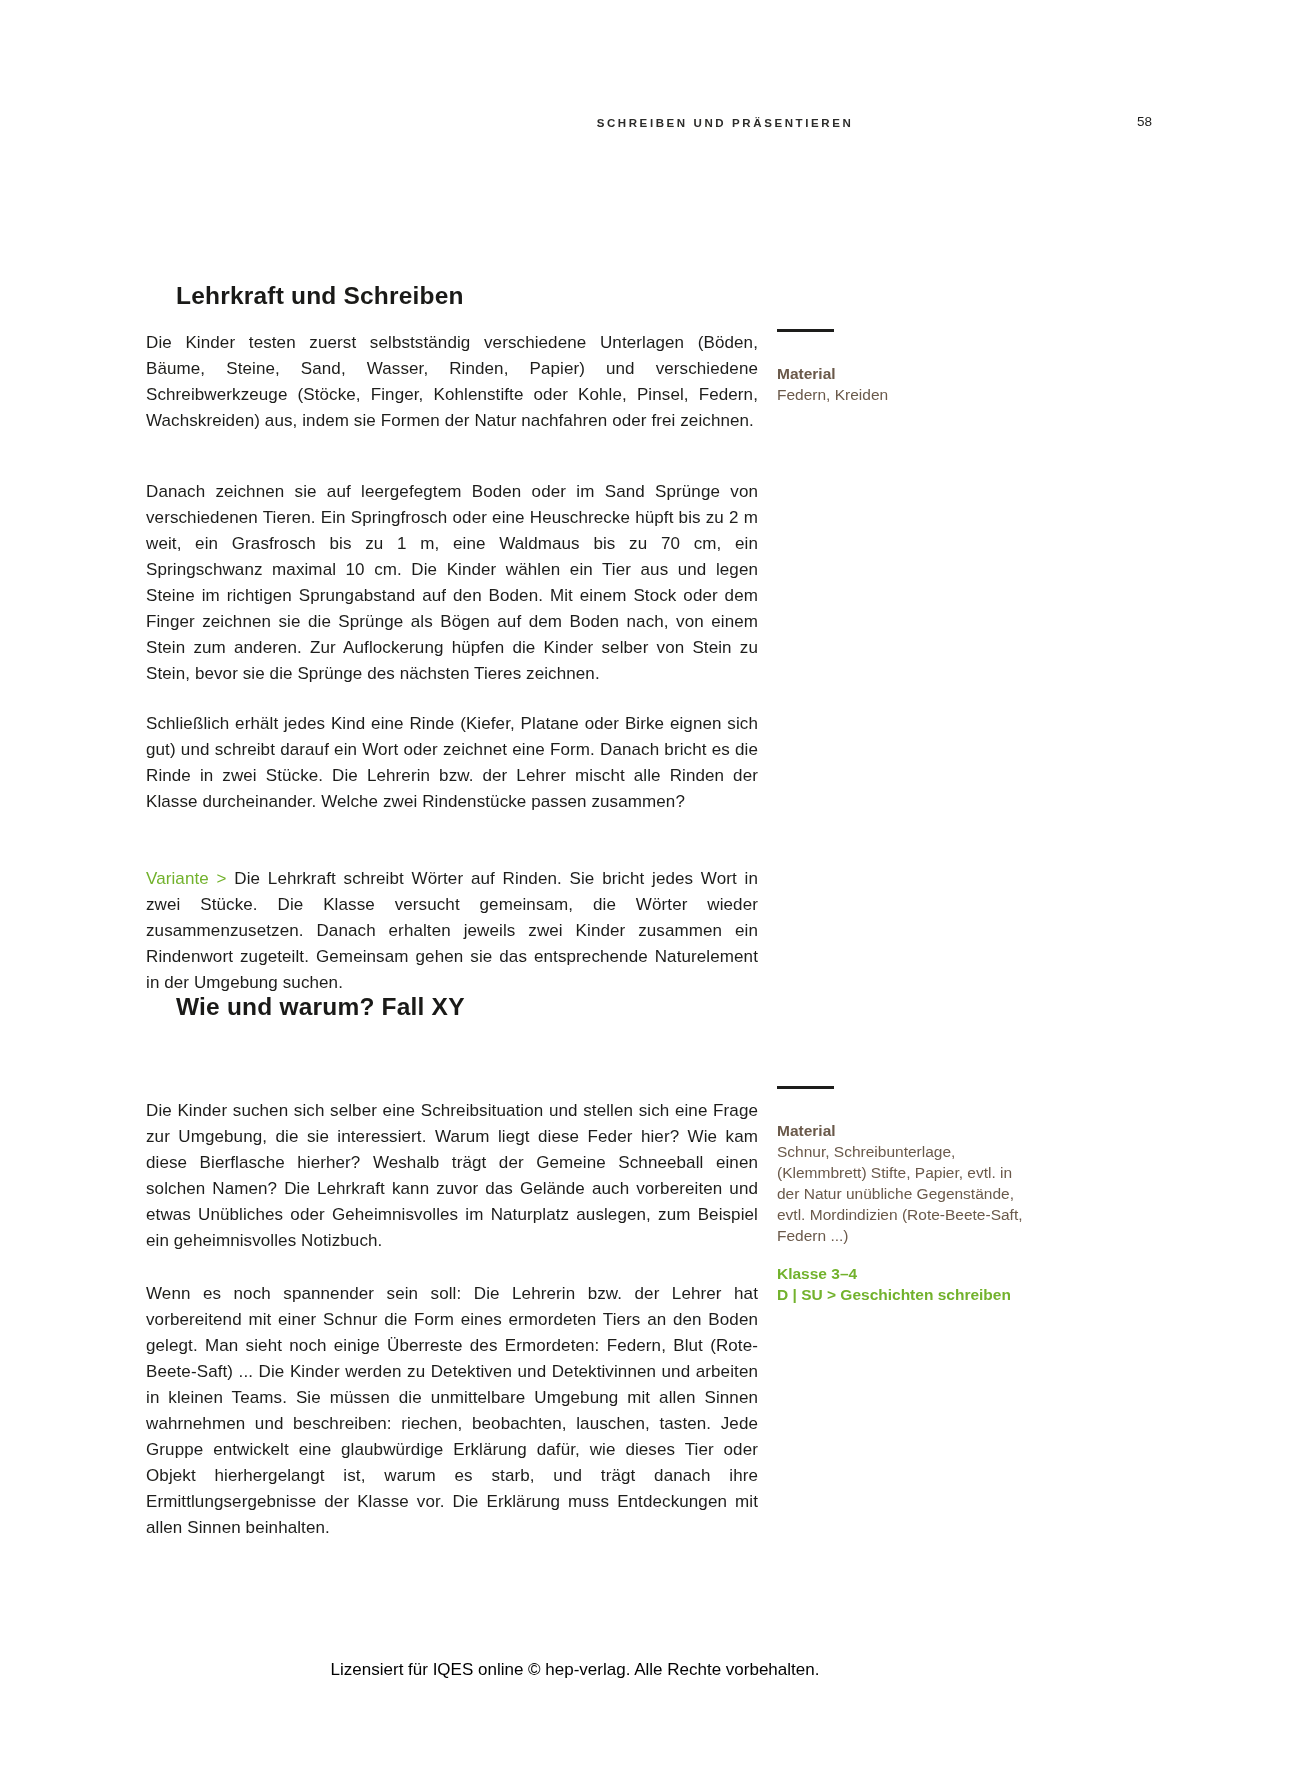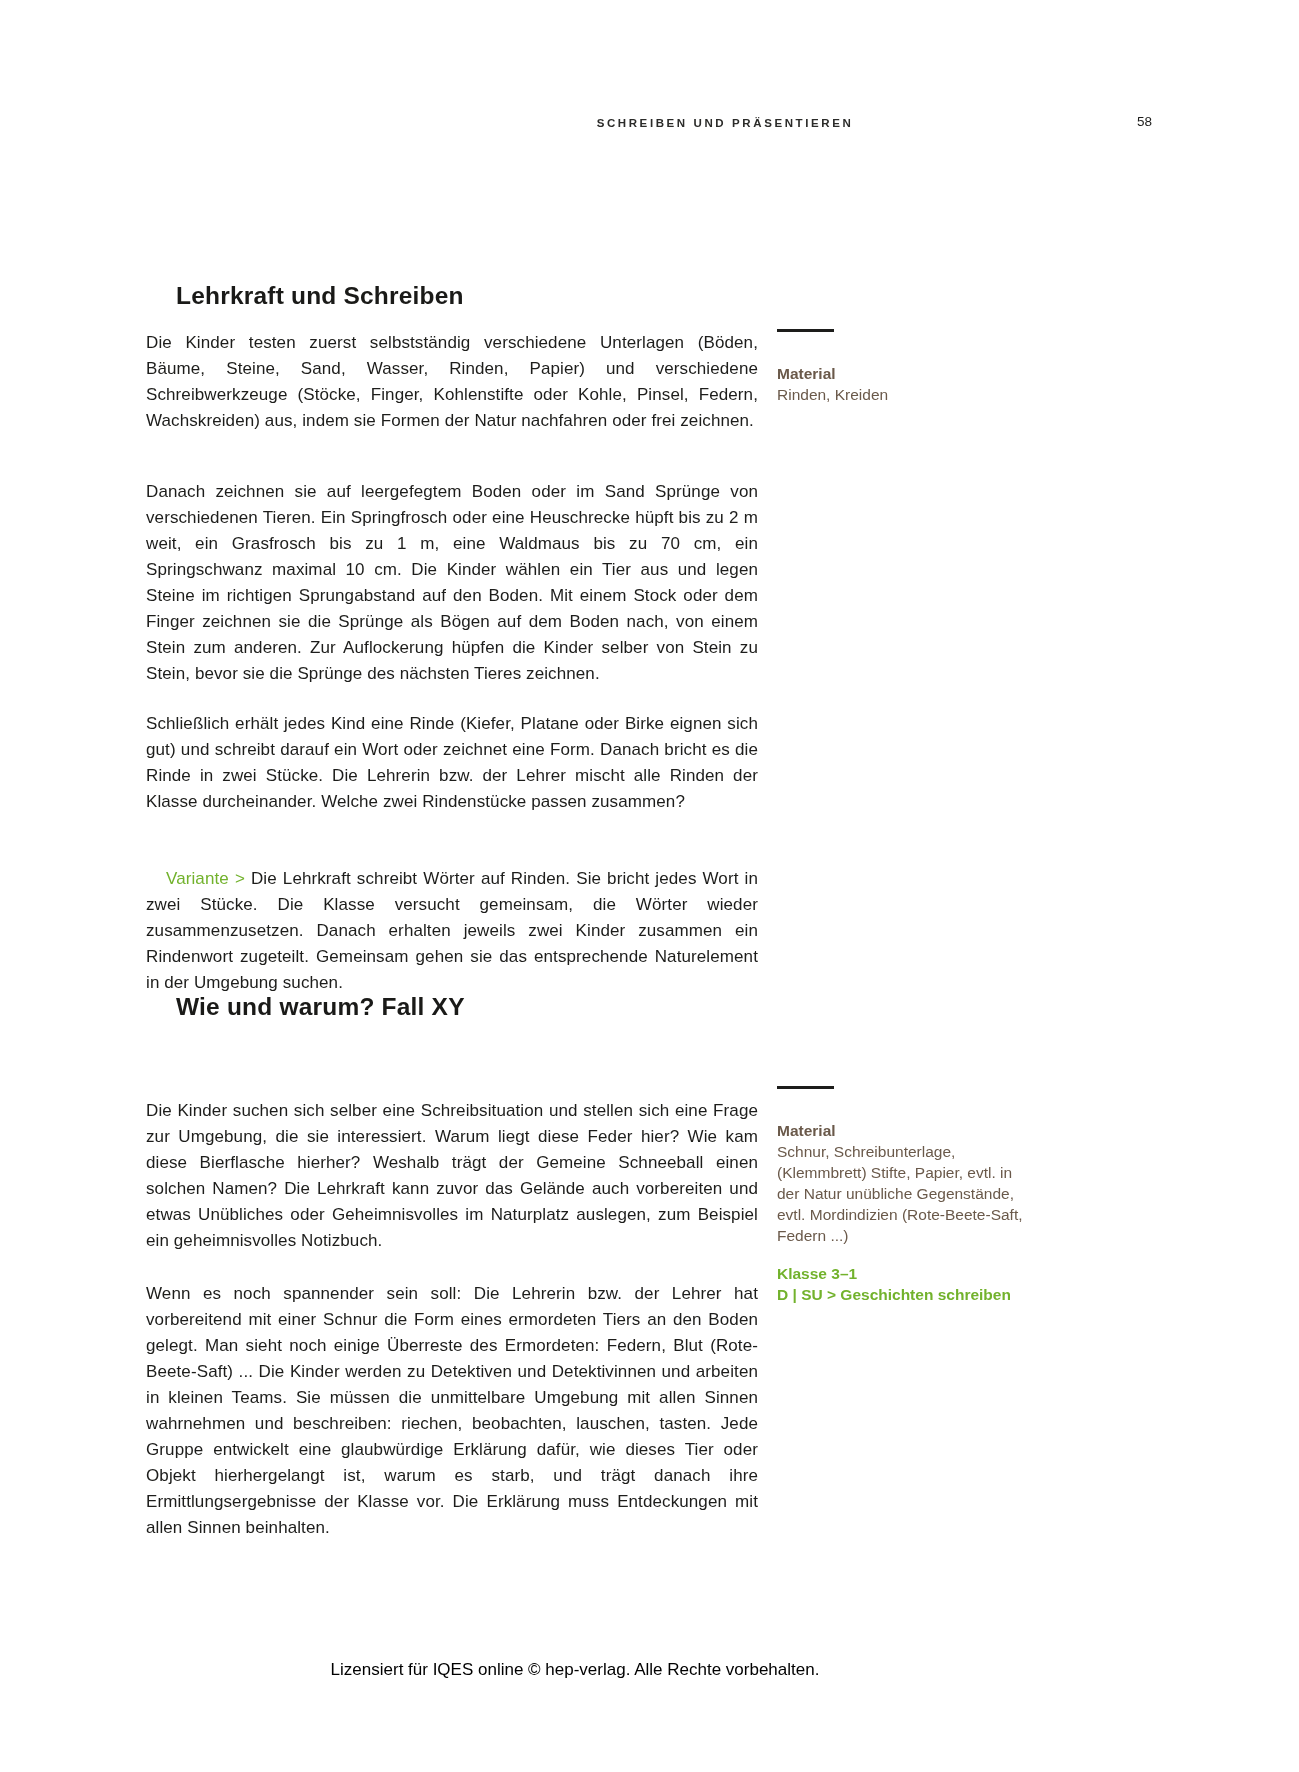--- a/index.html
+++ b/index.html
@@ -61,21 +61,21 @@
     letter-spacing: 0.1px;
     color: #1d1d1b;
   }
   #p1 { top: 330px; }
   #p2 { top: 479px; }
   #p3 { top: 711px; }
   #p4 { top: 866px; }
   #p5 { top: 1098px; }
   #p6 { top: 1281px; }
 
-  .green { color: #72b22c; margin-left: 20px; }
+  .green { color: #72b22c; }
 
   
   .sidebar {
     position: absolute;
     left: 777px;
     width: 252px;
     font-size: 15.5px;
     line-height: 21px;
   }
   #sidebar-1 { top: 329px; }
@@ -125,34 +125,34 @@
 
   <p class="body-text" id="p2">Danach zeichnen sie auf leergefegtem Boden oder im Sand Sprünge von verschiedenen Tieren. Ein Springfrosch oder eine Heuschrecke hüpft bis zu 2 m weit, ein Grasfrosch bis zu 1 m, eine Waldmaus bis zu 70 cm, ein Springschwanz maximal 10 cm. Die Kinder wählen ein Tier aus und legen Steine im richtigen Sprungabstand auf den Boden. Mit einem Stock oder dem Finger zeichnen sie die Sprünge als Bögen auf dem Boden nach, von einem Stein zum anderen. Zur Auflockerung hüpfen die Kinder selber von Stein zu Stein, bevor sie die Sprünge des nächsten Tieres zeichnen.</p>
 
   <p class="body-text" id="p3">Schließlich erhält jedes Kind eine Rinde (Kiefer, Platane oder Birke eignen sich gut) und schreibt darauf ein Wort oder zeichnet eine Form. Danach bricht es die Rinde in zwei Stücke. Die Lehrerin bzw. der Lehrer mischt alle Rinden der Klasse durcheinander. Welche zwei Rindenstücke passen zusammen?</p>
 
   <p class="body-text" id="p4"><span class="green">Variante &gt;</span> <span>Die Lehrkraft schreibt Wörter auf Rinden. Sie bricht jedes Wort in zwei Stücke. Die Klasse versucht gemeinsam, die Wörter wieder zusammenzusetzen. Danach erhalten jeweils zwei Kinder zusammen ein Rindenwort zugeteilt. Gemeinsam gehen sie das entsprechende Naturelement in der Umgebung suchen.</span></p>
 
   <aside class="sidebar" id="sidebar-1">
     <div class="rule"></div>
     <div class="material-label">Material</div>
-    <div class="material-value">Rinden, Kreiden</div>
+    <div class="material-value">Federn, Kreiden</div>
   </aside>
 
   <h2 class="section-title" id="title-2">Wie und warum? Fall XY</h2>
 
   <p class="body-text" id="p5">Die Kinder suchen sich selber eine Schreibsituation und stellen sich eine Frage zur Umgebung, die sie interessiert. Warum liegt diese Feder hier? Wie kam diese Bierflasche hierher? Weshalb trägt der Gemeine Schneeball einen solchen Namen? Die Lehrkraft kann zuvor das Gelände auch vorbereiten und etwas Unübliches oder Geheimnisvolles im Naturplatz auslegen, zum Beispiel ein geheimnisvolles Notizbuch.</p>
 
   <p class="body-text" id="p6">Wenn es noch spannender sein soll: Die Lehrerin bzw. der Lehrer hat vorbereitend mit einer Schnur die Form eines ermordeten Tiers an den Boden gelegt. Man sieht noch einige Überreste des Ermordeten: Federn, Blut (Rote-Beete-Saft) ... Die Kinder werden zu Detektiven und Detektivinnen und arbeiten in kleinen Teams. Sie müssen die unmittelbare Umgebung mit allen Sinnen wahrnehmen und beschreiben: riechen, beobachten, lauschen, tasten. Jede Gruppe entwickelt eine glaubwürdige Erklärung dafür, wie dieses Tier oder Objekt hierhergelangt ist, warum es starb, und trägt danach ihre Ermittlungsergebnisse der Klasse vor. Die Erklärung muss Entdeckungen mit allen Sinnen beinhalten.</p>
 
   <aside class="sidebar" id="sidebar-2">
     <div class="rule"></div>
     <div class="material-label">Material</div>
     <div class="material-value">Schnur, Schreibunterlage, (Klemmbrett) Stifte, Papier, evtl. in der Natur unübliche Gegenstände, evtl. Mordindizien (Rote-Beete-Saft, Federn ...)</div>
     <div class="klasse-block">
-      <div>Klasse 3–1</div>
+      <div>Klasse 3–4</div>
       <div>D | SU &gt; Geschichten schreiben</div>
     </div>
   </aside>
 
   <div class="footer">Lizensiert für IQES online © hep-verlag. Alle Rechte vorbehalten.</div>
 
 </div>
 
 </body></html>

